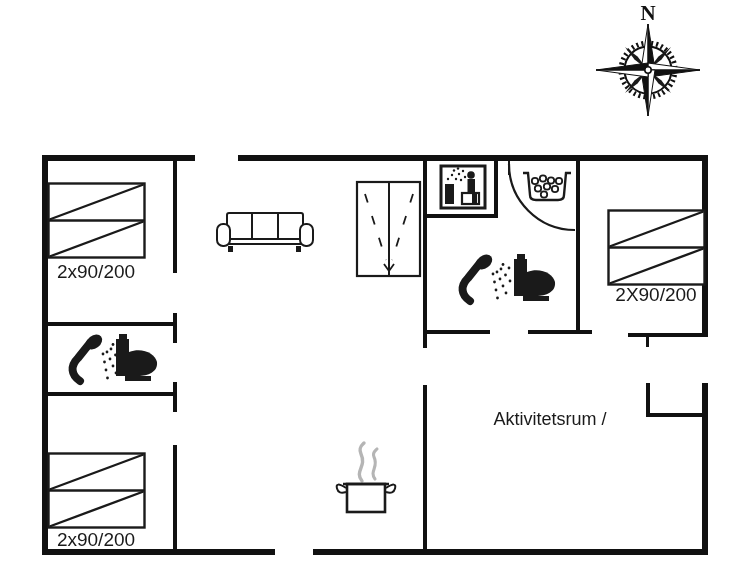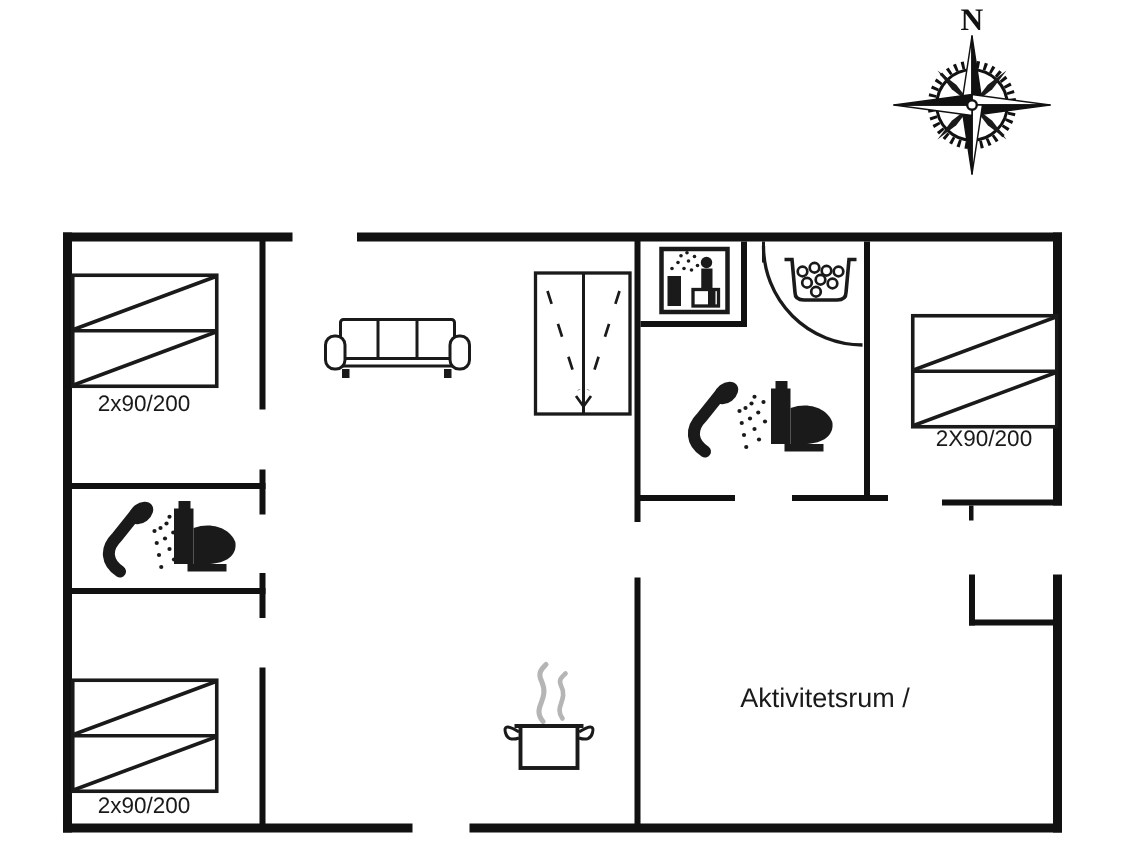--- a/index.html
+++ b/index.html
@@ -11,21 +11,21 @@
     font-family:"Liberation Sans", sans-serif;overflow:hidden;
   }
   .stage svg{position:absolute;left:0;top:0;}
   .wall{fill:var(--wall);}
   .ln{stroke:var(--line);fill:none;}
   .fl{fill:var(--line);stroke:none;}
   .wh{fill:#ffffff;}
   .steam{stroke:var(--steam);fill:none;stroke-linecap:round;}
   .label{
     position:absolute;color:var(--line);text-align:center;
-    font-size:15px;letter-spacing:0px;white-space:nowrap;
+    font-size:19px;letter-spacing:0px;white-space:nowrap;
   }
   .room-label{
     position:absolute;color:var(--line);text-align:center;
     font-size:18px;line-height:24px;
   }
   .compass-n{
     position:absolute;color:#111;text-align:center;
     font-family:"Liberation Serif", serif;font-size:21px;font-weight:600;
   }
 </style>
@@ -209,17 +209,17 @@
   </svg>
 
   <div class="compass-n" style="left:628px;top:1px;width:40px;">N</div>
 
   <div class="label" style="left:40px;top:261px;width:112px;">2x90/200</div>
 
   <div class="label" style="left:40px;top:529px;width:112px;">2x90/200</div>
 
   <div class="label" style="left:606px;top:284px;width:100px;">2X90/200</div>
 
-  <div class="room-label" style="left:450px;top:453px;width:200px;">
+  <div class="room-label" style="left:450px;top:407px;width:200px;">
     <div>Aktivitetsrum /</div>
   </div>
 
 </div>
 
 </body></html>

